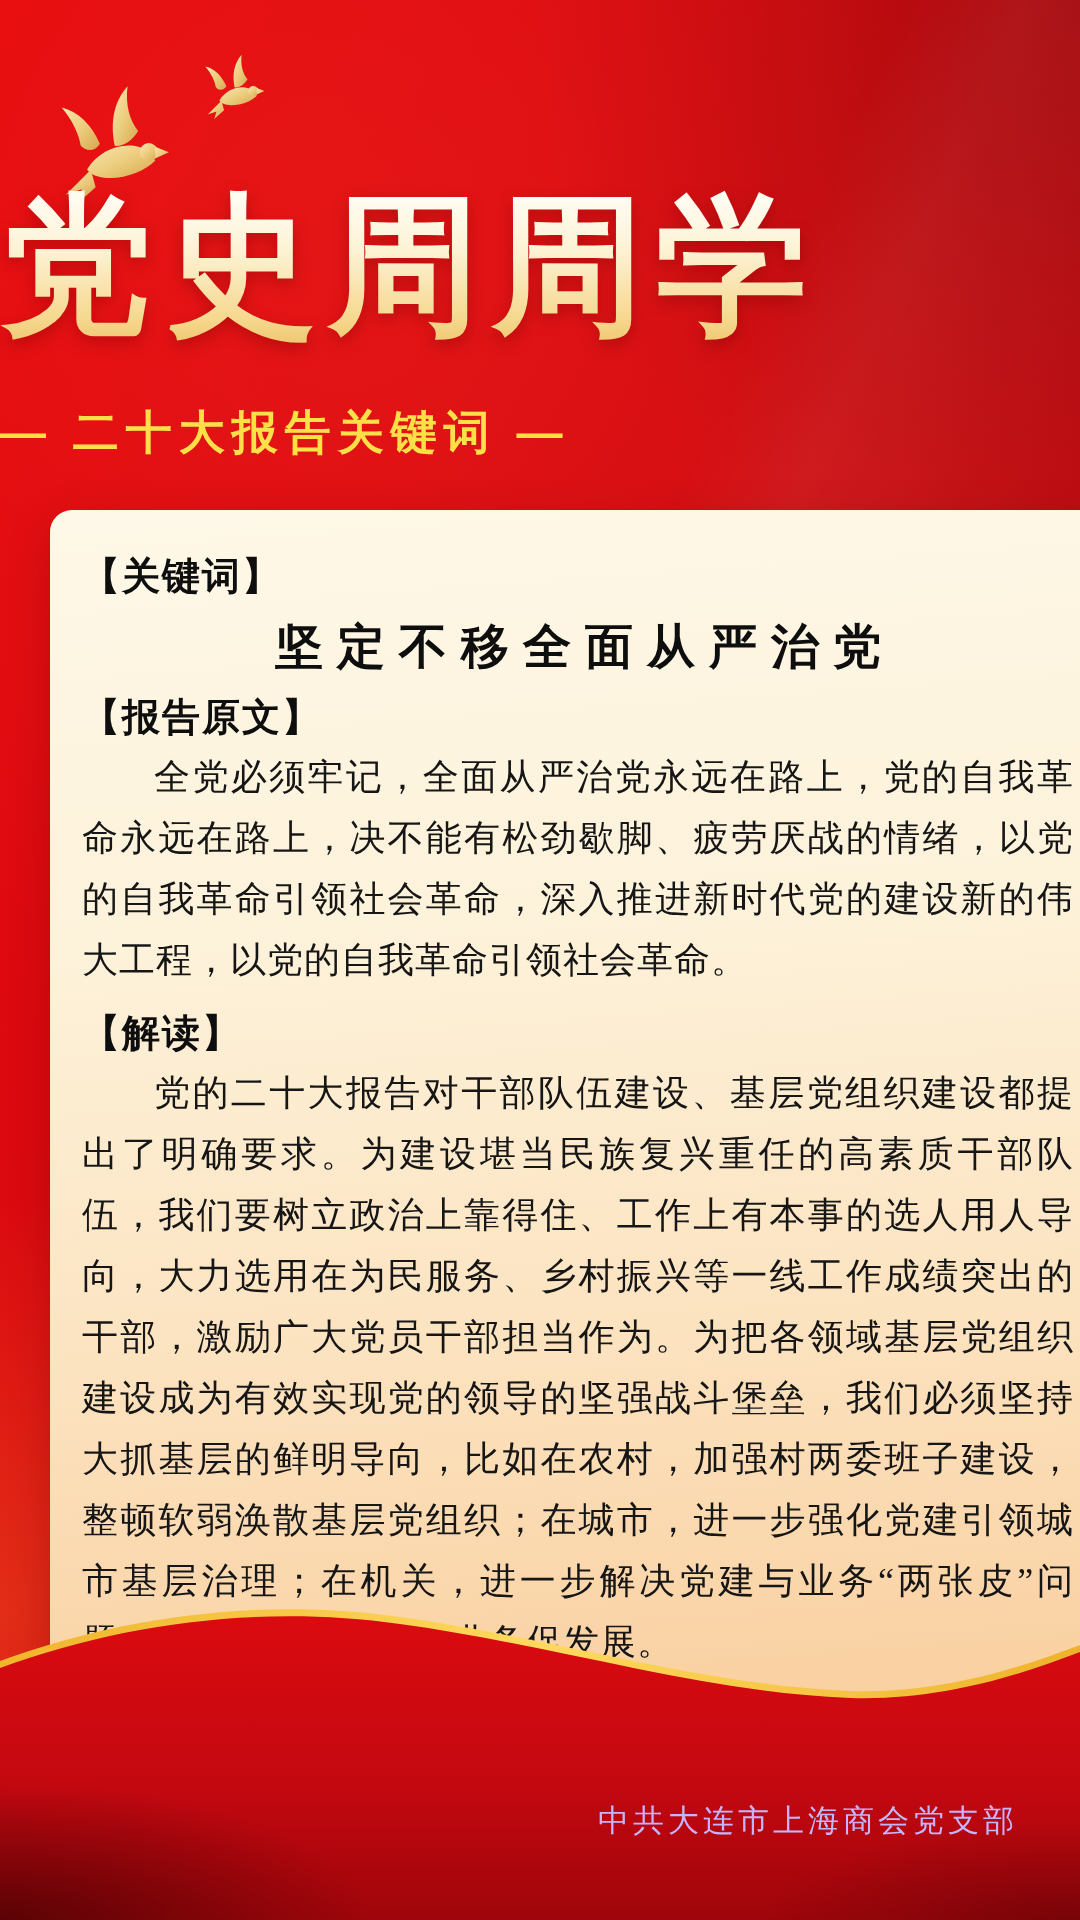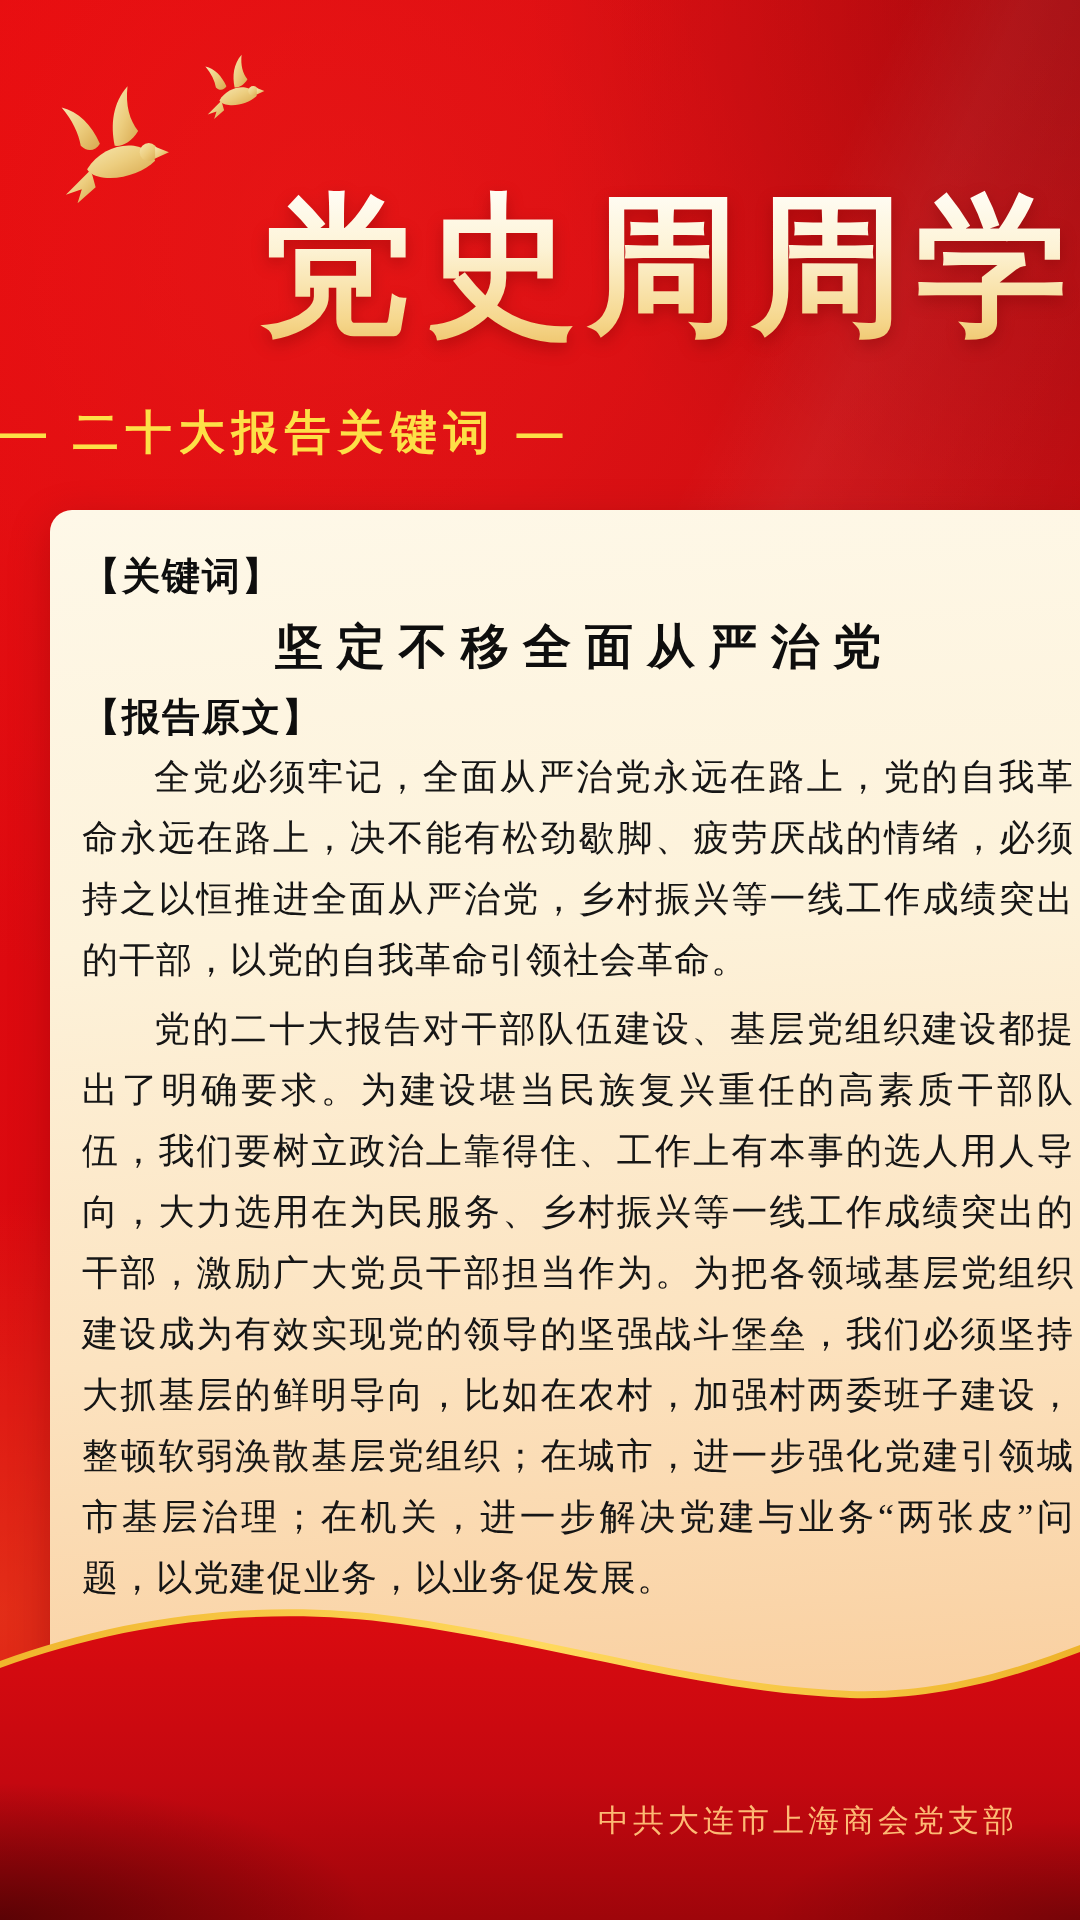--- a/index.html
+++ b/index.html
@@ -19,21 +19,21 @@
     position:absolute;inset:0;pointer-events:none;
     background:
       linear-gradient(115deg, transparent 46%, rgba(255,255,255,.05) 52%, transparent 70%),
       radial-gradient(85% 55% at 100% 0%, rgba(0,0,0,.20), transparent 60%),
       radial-gradient(55% 35% at 0% 84%, rgba(255,120,40,.32), transparent 62%);
   }
   
   .doves{position:absolute;left:40px;top:48px;width:260px;height:170px;}
   
   .title{
-    position:absolute;top:178px;left:0;width:100%;text-align:right;
+    position:absolute;top:178px;left:0;width:100%;text-align:left;
     font-size:152px;font-weight:900;letter-spacing:12px;line-height:1.15;
     background:linear-gradient(180deg,#fffdf6 6%,#fdf3d6 40%,#f6d88f 80%,#edc266 100%);
     -webkit-background-clip:text;background-clip:text;color:transparent;
     -webkit-text-fill-color:transparent;
     filter:drop-shadow(0 6px 8px rgba(110,0,0,.35));
     white-space:nowrap;
   }
   .subtitle{
     position:absolute;top:402px;left:0;width:100%;
     font-size:46px;font-weight:700;letter-spacing:7px;color:#fde047;
@@ -69,21 +69,21 @@
   .bottom-vignette{
     position:absolute;left:0;top:1580px;width:1080px;height:340px;pointer-events:none;
     background:
       radial-gradient(55% 65% at 0% 100%, rgba(35,0,0,.55), transparent 62%),
       radial-gradient(45% 45% at 100% 100%, rgba(0,0,0,.25), transparent 65%);
   }
   
   .footer{
     position:absolute;right:62px;top:1800px;
     font-family:"Liberation Serif","DejaVu Serif",serif;
-    font-size:31px;letter-spacing:4px;color:#fdba74;white-space:nowrap;
+    font-size:31px;letter-spacing:4px;color:#c4b5fd;white-space:nowrap;
   }
 </style>
 </head>
 <body>
 
 <div id="root">
 
   <div class="bg-base"></div>
   <div class="bg-vignette"></div>
 
@@ -108,22 +108,23 @@
   </svg>
 
   <div class="title">党史周周学</div>
   <div class="subtitle">— 二十大报告关键词 —</div>
 
   <div class="card">
     <h2 class="sec-heading">【关键词】</h2>
     <div class="keyword-line">坚定不移全面从严治党</div>
 
     <h2 class="sec-heading mt">【报告原文】</h2>
-    <p class="body-par">全党必须牢记，全面从严治党永远在路上，党的自我革命永远在路上，决不能有松劲歇脚、疲劳厌战的情绪，必须持之以恒推进全面从严治党，乡村振兴等一线工作成绩突出的干部，以党的自我革命引领社会革命。</p>
+    <p class="body-par">全党必须牢记，全面从严治党永远在路上，党的自我革命永远在路上，决不能有松劲歇脚、疲劳厌战的情绪，以党的自我革命引领社会革命，深入推进新时代党的建设新的伟大工程，以党的自我革命引领社会革命。</p>
 
+    <h2 class="sec-heading mt">【解读】</h2>
     <p class="body-par">党的二十大报告对干部队伍建设、基层党组织建设都提出了明确要求。为建设堪当民族复兴重任的高素质干部队伍，我们要树立政治上靠得住、工作上有本事的选人用人导向，大力选用在为民服务、乡村振兴等一线工作成绩突出的干部，激励广大党员干部担当作为。为把各领域基层党组织建设成为有效实现党的领导的坚强战斗堡垒，我们必须坚持大抓基层的鲜明导向，比如在农村，加强村两委班子建设，整顿软弱涣散基层党组织；在城市，进一步强化党建引领城市基层治理；在机关，进一步解决党建与业务“两张皮”问题，以党建促业务，以业务促发展。</p>
   </div>
 
   <svg class="wave" viewBox="0 0 1080 340" preserveAspectRatio="none" aria-hidden="true">
     <defs>
       <linearGradient id="waveRed" x1="0" y1="0" x2="0" y2="1">
         <stop offset="0" stop-color="#da0b10"></stop>
         <stop offset="0.55" stop-color="#c40810"></stop>
         <stop offset="1" stop-color="#9e050a"></stop>
       </linearGradient>

